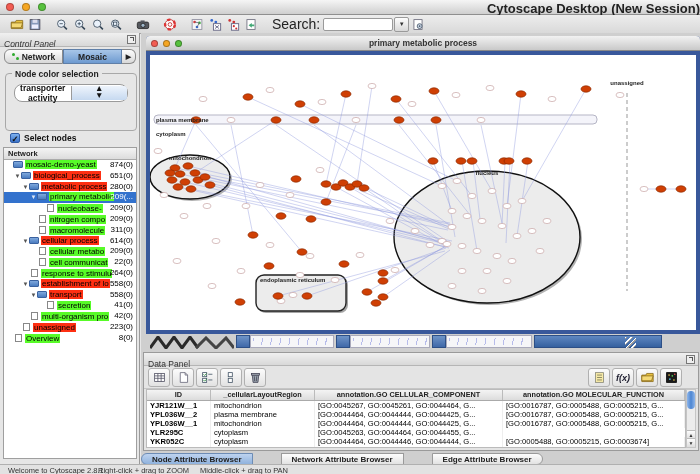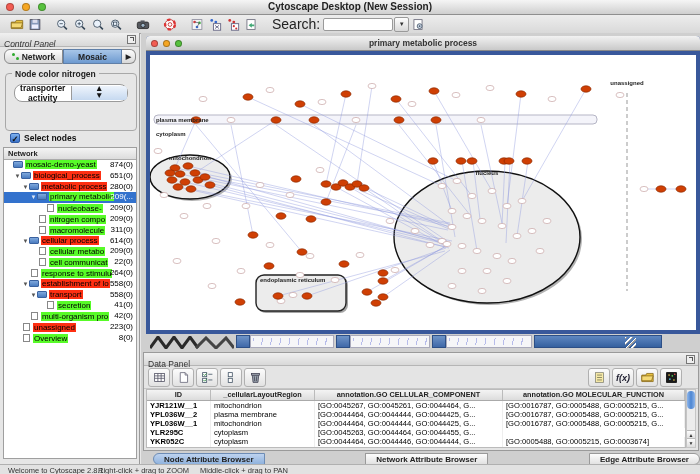--- a/index.html
+++ b/index.html
@@ -2,22 +2,22 @@
 <html><head>
 <meta charset="utf-8">
 <style>
   html,body{margin:0;padding:0;background:#555;}
   .app{position:relative;width:700px;height:474px;background:#e8e8e8;
        font-family:"Liberation Sans",sans-serif;overflow:hidden;
        -webkit-font-smoothing:antialiased;}
   
   .titlebar{position:absolute;left:0;top:0;width:700px;height:14px;
     background:linear-gradient(#f5f5f5,#cfcfcf);border-bottom:1px solid #8f8f8f;}
-  .titlebar .title{position:absolute;left:0;right:0;top:1px;text-align:center;
-    font-size:10px;font-weight:bold;color:#222;}
+  .titlebar .title{position:absolute;left:0;right:0;top:1px;text-align:right;
+    font-size:13px;font-weight:bold;color:#222;}
   .light{position:absolute;top:3px;width:8px;height:8px;border-radius:50%;
     border:1px solid rgba(0,0,0,.25);box-sizing:border-box;}
   .l-red{background:#f25c52;} 
   .l-orange{background:#f5a623;} .l-green{background:#57c13d;}
   
   .toolbar{position:absolute;left:0;top:15px;width:700px;height:18px;
     background:linear-gradient(#ededed,#d9d9d9);border-bottom:1px solid #a5a5a5;}
   .tb-icons{position:absolute;left:8px;top:1px;display:flex;align-items:center;height:16px;}
   .tb-btn{width:17px;height:15px;margin-right:1px;display:flex;align-items:center;
     justify-content:center;}
@@ -134,21 +134,21 @@
   .c2{width:188px;flex:none;} .c3{flex:1;}
   .vscroll{position:absolute;right:2px;top:36px;width:10px;bottom:2px;
     background:#ececec;border:1px solid #c5c5c5;box-sizing:border-box;}
   .vthumb{position:absolute;left:0px;top:1px;width:8px;height:18px;border-radius:4px;
     background:linear-gradient(90deg,#8fb6ea,#4d86d2,#8fb6ea);}
   .varr{position:absolute;left:0;width:8px;height:8px;font-size:5px;color:#333;
     text-align:center;line-height:8px;background:linear-gradient(#fdfdfd,#ddd);
     border-top:1px solid #bbb;}
   .va-up{bottom:8px;} .va-dn{bottom:0;}
   
-  .btabs{position:absolute;left:12px;right:0;top:420px;display:flex;justify-content:space-between;}
+  .btabs{position:absolute;left:0;right:0;top:420px;display:flex;justify-content:flex-start;gap:28px;}
   .btab{height:12px;line-height:12px;padding:0 10px;font-size:8px;font-weight:bold;color:#222;
     border:1px solid #9a9a9a;background:linear-gradient(#fdfdfd,#e2e2e2);box-sizing:border-box;}
   .btab.sel{background:linear-gradient(#bed3ef,#8fb2dd);border-color:#6d8cb5;}
   .btab:first-child{border-radius:6px 0 0 6px;}
   .btab:last-child{border-radius:0 6px 6px 0;}
   
   .statusbar{position:absolute;left:0;top:464px;width:700px;height:10px;
     background:#e2e2e2;border-top:1px solid #b0b0b0;}
   .statusbar span{position:absolute;top:1px;font-size:7.5px;color:#333;white-space:nowrap;}
 </style>
@@ -286,21 +286,21 @@
             <i style="left:4px;top:4px"></i>
           </span>
           <span>Network</span>
         </div>
         <div class="seg sel">
           <span>Mosaic</span>
         </div>
         <div class="seg more">▶</div>
       </div>
     <div class="groupbox">
-      <span class="legend">Node color nitrogen</span>
+      <span class="legend">Node color selection</span>
       <div class="combo">
         <span>transporter activity</span>
         <span class="stepper">
             <span>▲</span>
             <span>▼</span>
           </span>
       </div>
     </div>
     <div class="checkrow">
       <span class="checkbox">✓</span>
@@ -321,21 +321,21 @@
           <div class="trow" style="padding-left: 26px;"><span class="tri"> </span><span class="file"></span><span class="chip green">macromolecule</span><span class="tcount">311(0)</span></div>
           <div class="trow" style="padding-left: 18px;"><span class="tri">▼</span><span class="fold"></span><span class="chip red">cellular process</span><span class="tcount">614(0)</span></div>
           <div class="trow" style="padding-left: 26px;"><span class="tri"> </span><span class="file"></span><span class="chip green">cellular metabo</span><span class="tcount">209(0)</span></div>
           <div class="trow" style="padding-left: 26px;"><span class="tri"> </span><span class="file"></span><span class="chip green">cell communicat</span><span class="tcount">22(0)</span></div>
           <div class="trow" style="padding-left: 18px;"><span class="tri"> </span><span class="file"></span><span class="chip green">response to stimulu</span><span class="tcount">264(0)</span></div>
           <div class="trow" style="padding-left: 18px;"><span class="tri">▼</span><span class="fold"></span><span class="chip red">establishment of lo</span><span class="tcount">558(0)</span></div>
           <div class="trow" style="padding-left: 26px;"><span class="tri">▼</span><span class="fold"></span><span class="chip red">transport</span><span class="tcount">558(0)</span></div>
           <div class="trow" style="padding-left: 34px;"><span class="tri"> </span><span class="file"></span><span class="chip green">secretion</span><span class="tcount">41(0)</span></div>
           <div class="trow" style="padding-left: 18px;"><span class="tri"> </span><span class="file"></span><span class="chip green">multi-organism pro</span><span class="tcount">42(0)</span></div>
           <div class="trow" style="padding-left: 10px;"><span class="tri"> </span><span class="file"></span><span class="chip red">unassigned</span><span class="tcount">223(0)</span></div>
-          <div class="trow" style="padding-left: 10px;"><span class="tri"> </span><span class="file"></span><span class="chip green">Overview</span><span class="tcount">8(0)</span></div>
+          <div class="trow" style="padding-left: 2px;"><span class="tri"> </span><span class="file"></span><span class="chip green">Overview</span><span class="tcount">8(0)</span></div>
         </div>
     </div>
   </div>
 
   <div class="main">
 
     <div class="netframe">
       <div class="nf-title">
         <span class="nf-light l-red" style="left:5px"></span>
         <span class="nf-light l-orange" style="left:17px"></span>

